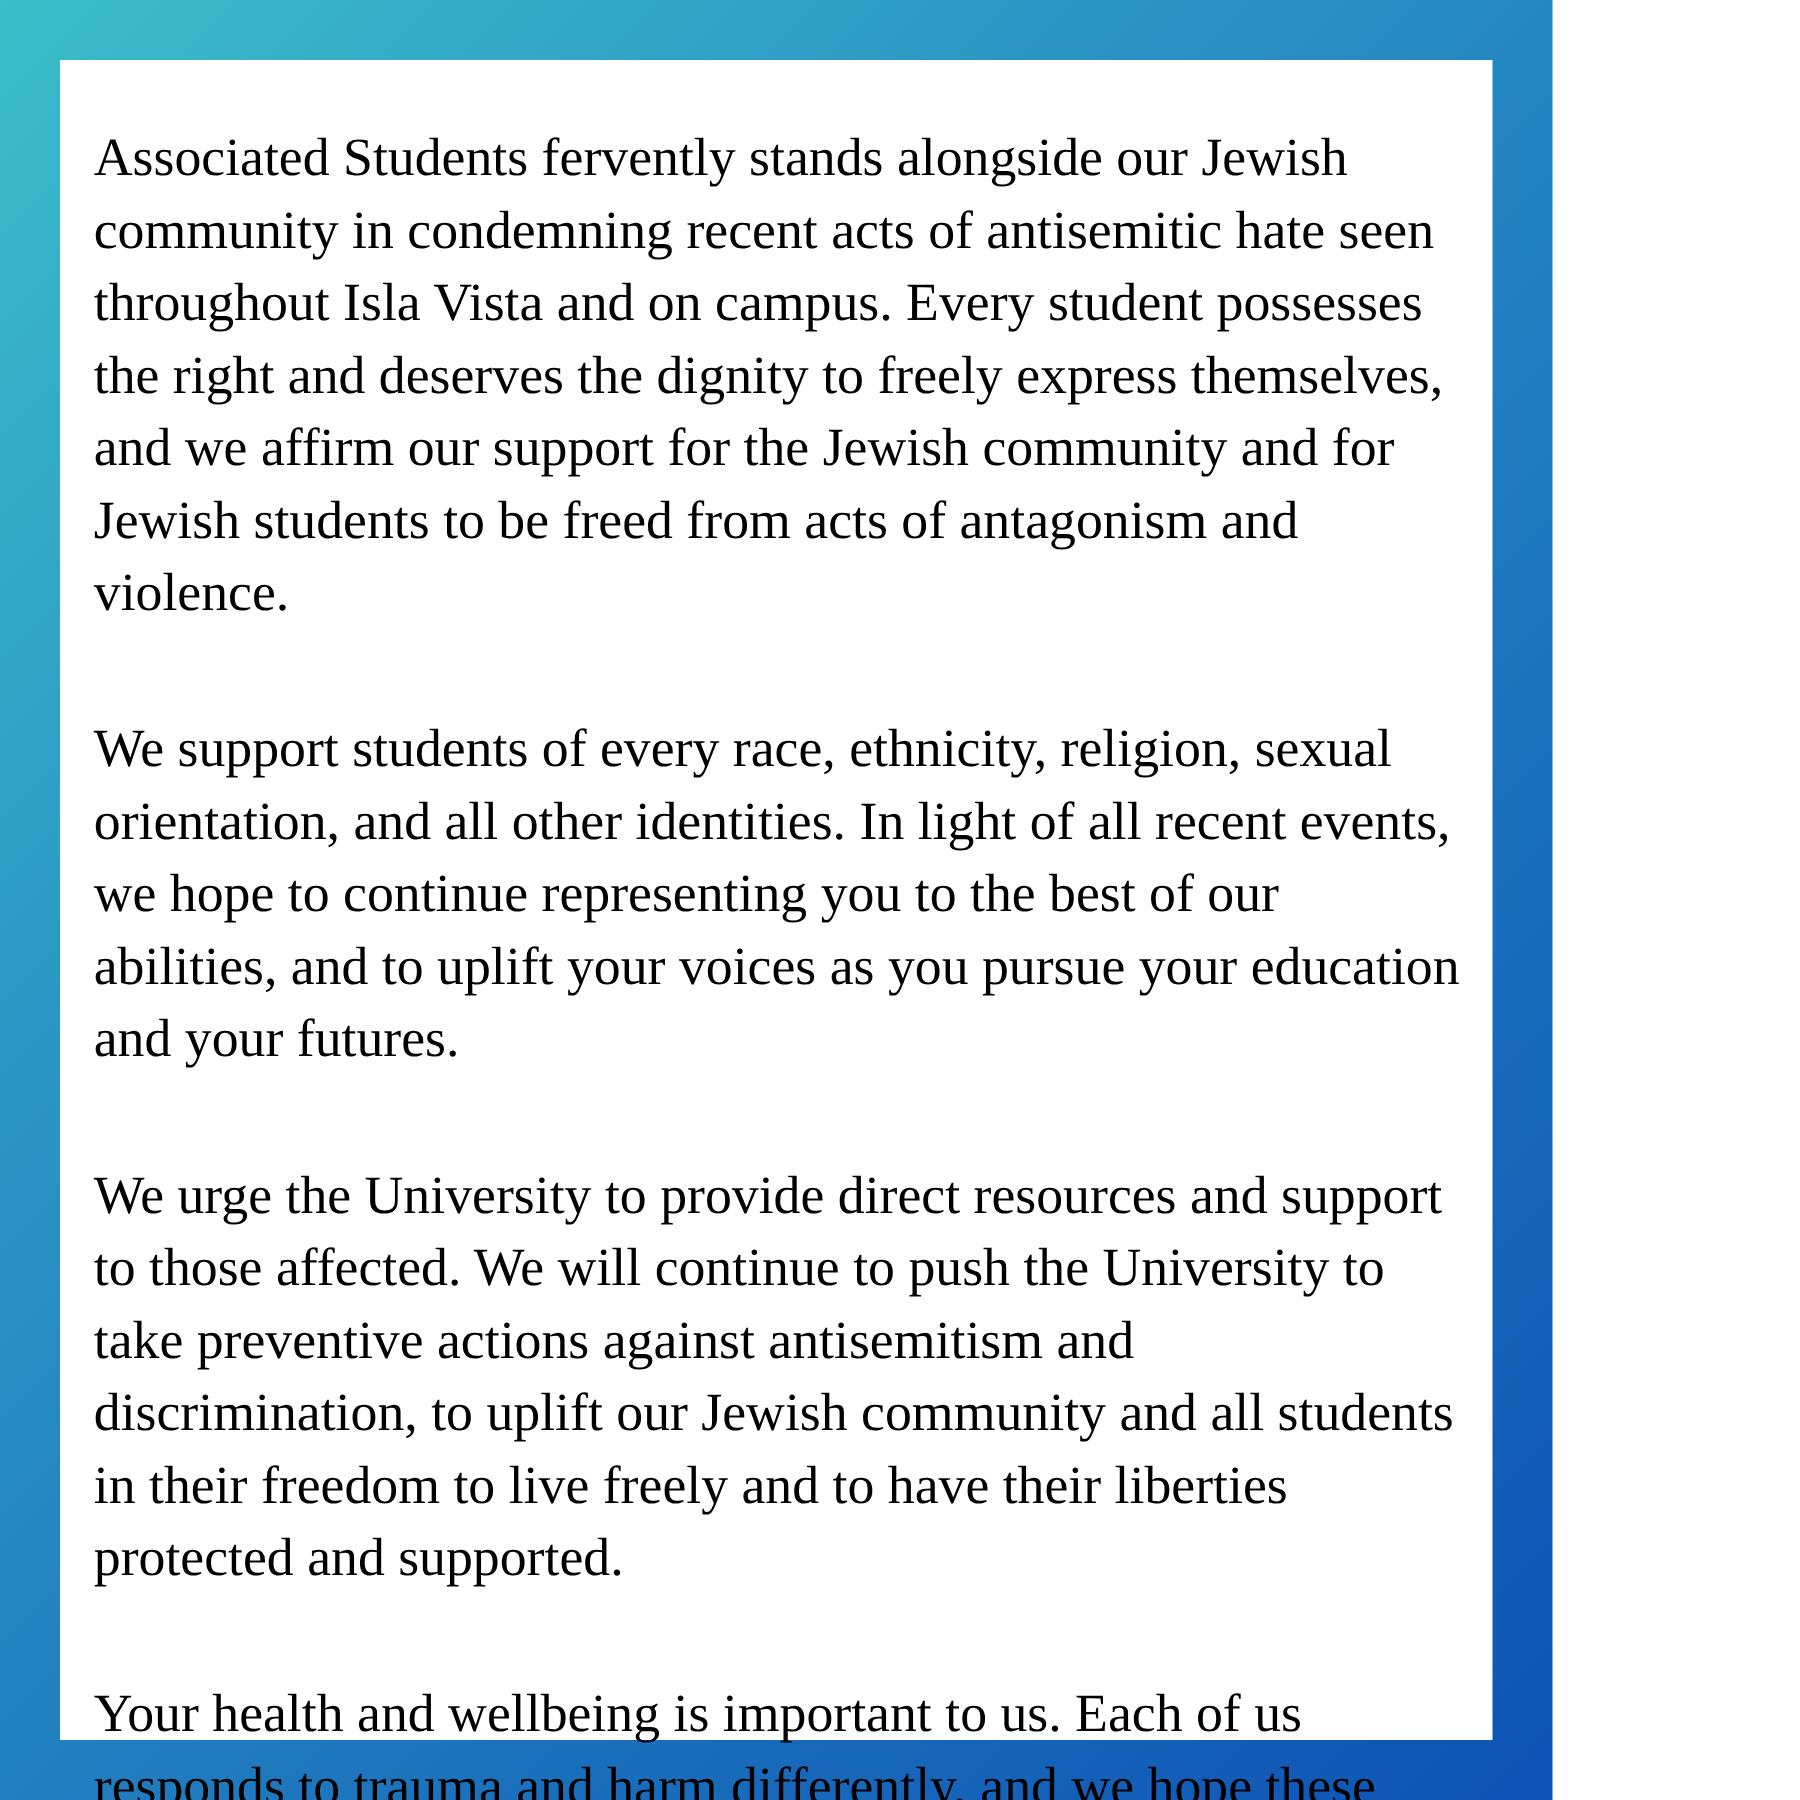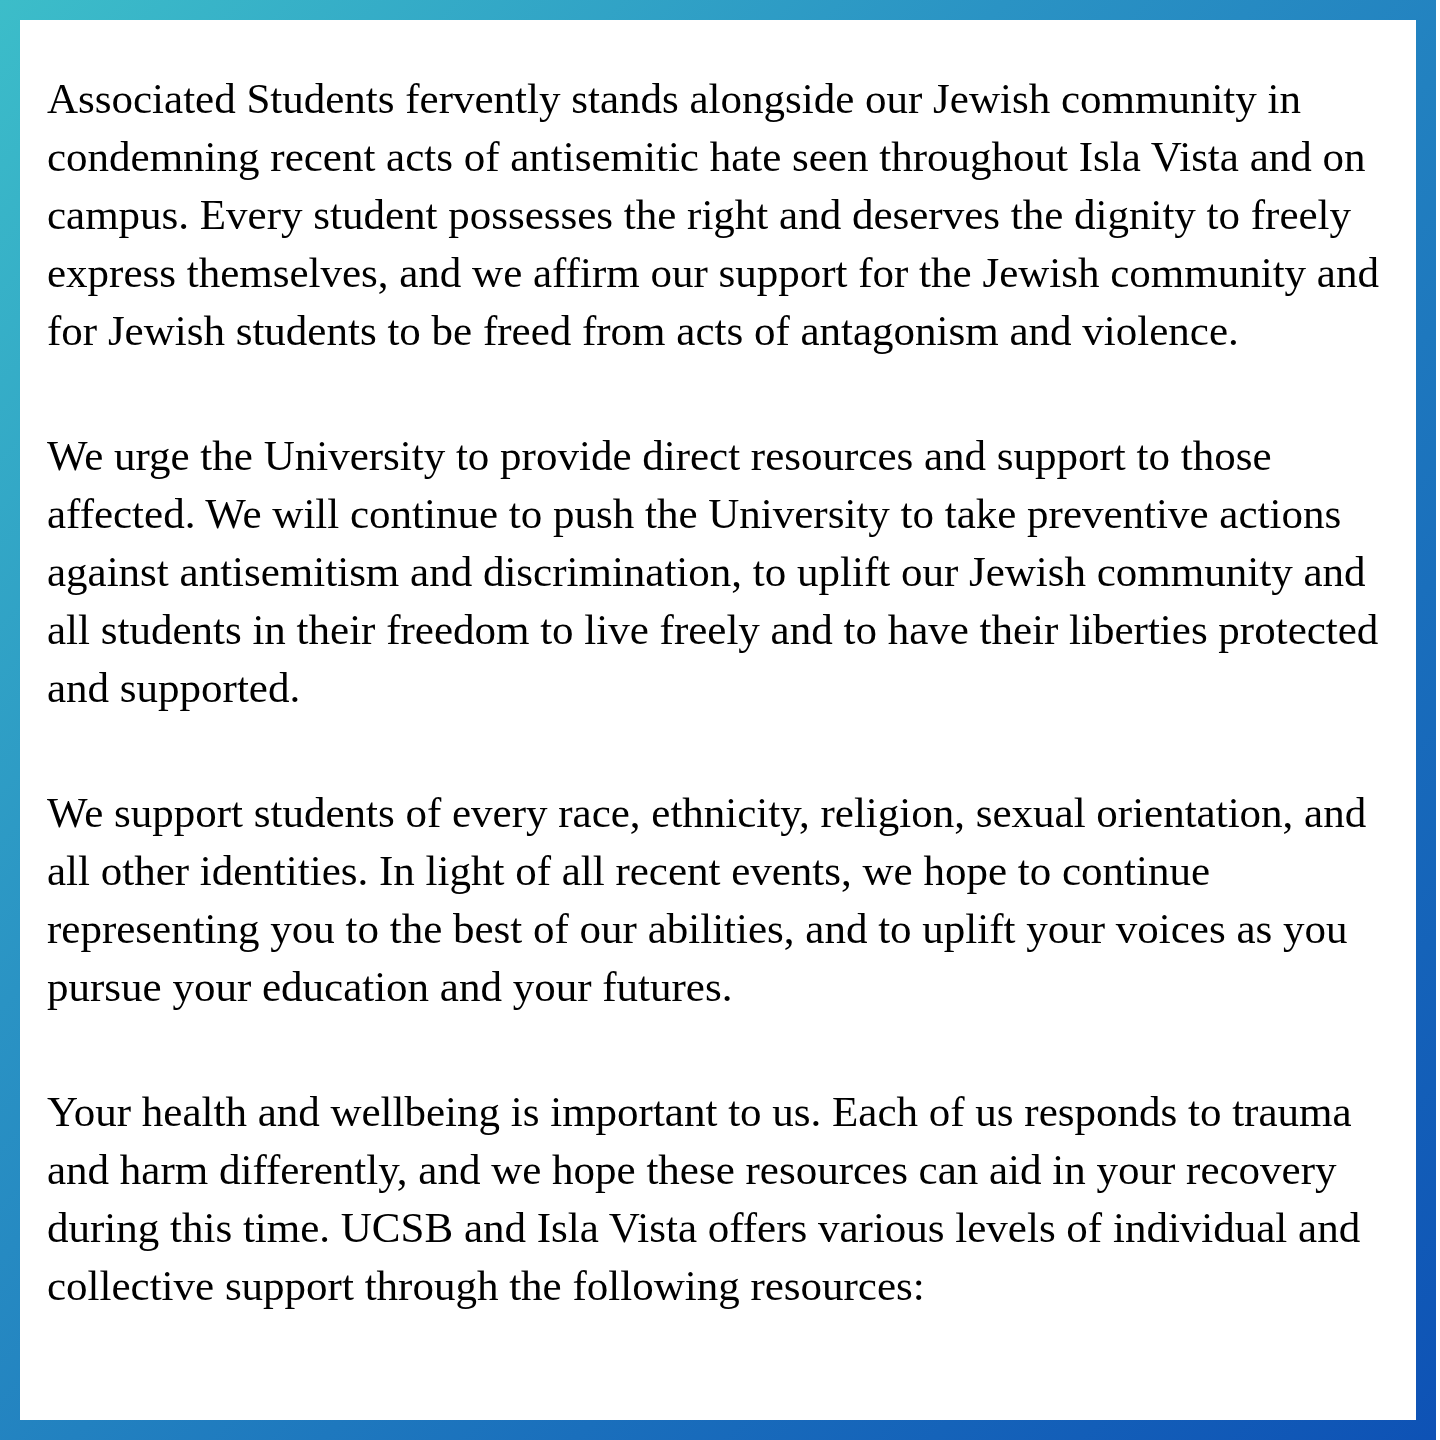--- a/index.html
+++ b/index.html
@@ -7,23 +7,23 @@
     padding: 0;
   }
   body {
     width: 1440px;
     height: 1440px;
     overflow: hidden;
     font-family: "Liberation Serif", "DejaVu Serif", serif;
   }
   .frame {
     box-sizing: border-box;
-    width: 1436px;
+    width: 1242px;
     height: 1440px;
-    padding: 20px;
+    padding: 48px;
     background: linear-gradient(135deg, #3cbdc9 0%, #2a93c4 35%, #1a6fbc 70%, #0e52b5 100%);
   }
   .card {
     box-sizing: border-box;
     width: 100%;
     height: 100%;
     background: #ffffff;
     padding: 50px 26px 0 27px;
   }
   .statement p {
@@ -38,18 +38,18 @@
     margin-bottom: 14px;
   }
 </style>
 </head>
 <body>
 
 <div class="frame">
   <div class="card">
     <div class="statement">
       <p>Associated Students fervently stands alongside our Jewish community in condemning recent acts of antisemitic hate seen throughout Isla Vista and on campus. Every student possesses the right and deserves the dignity to freely express themselves, and we affirm our support for the Jewish community and for Jewish students to be freed from acts of antagonism and violence.</p>
+      <p>We support students of every race, ethnicity, religion, sexual orientation, and all other identities. In light of all recent events, we hope to continue representing you to the best of our abilities, and to uplift your voices as you pursue your education and your futures.</p>
       <p>We urge the University to provide direct resources and support to those affected. We will continue to push the University to take preventive actions against antisemitism and discrimination, to uplift our Jewish community and all students in their freedom to live freely and to have their liberties protected and supported.</p>
-      <p>We support students of every race, ethnicity, religion, sexual orientation, and all other identities. In light of all recent events, we hope to continue representing you to the best of our abilities, and to uplift your voices as you pursue your education and your futures.</p>
       <p>Your health and wellbeing is important to us. Each of us responds to trauma and harm differently, and we hope these resources can aid in your recovery during this time. UCSB and Isla Vista offers various levels of individual and collective support through the following resources:</p>
     </div>
   </div>
 </div>
 
 </body></html>

